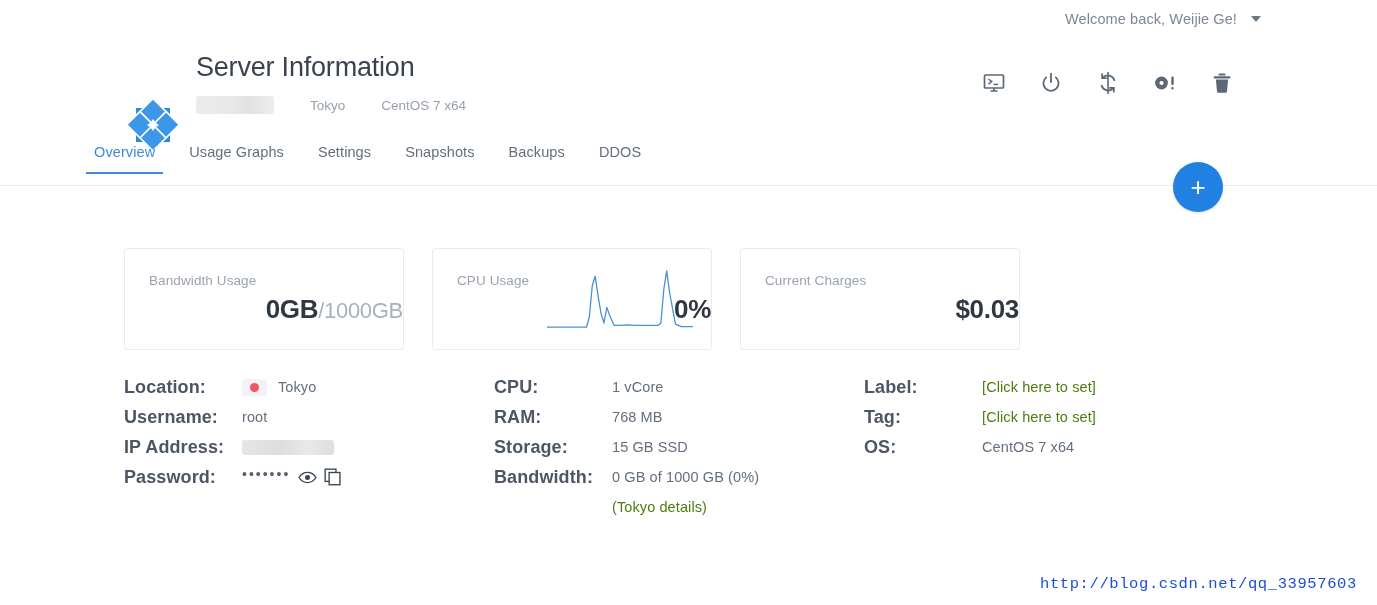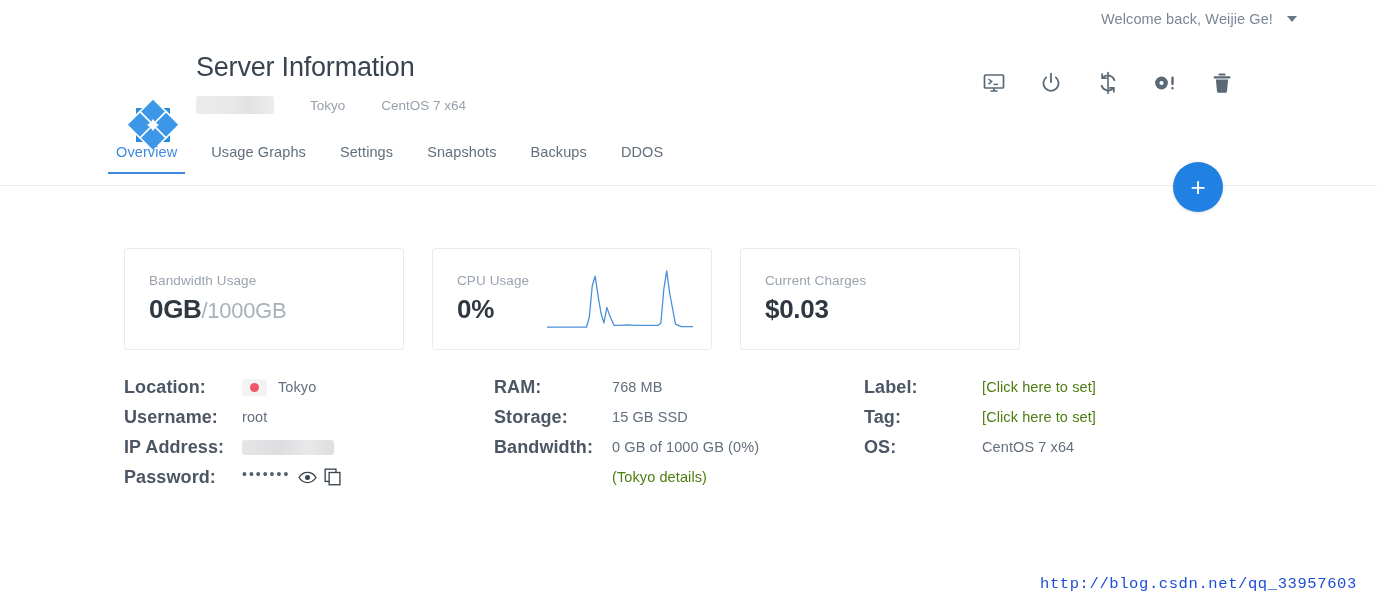--- a/index.html
+++ b/index.html
@@ -8,21 +8,21 @@
     background: #ffffff;
     font-family: "Liberation Sans", sans-serif;
     overflow: hidden;
   }
   body { position: relative; }
 
   
   .welcome-bar {
     position: absolute; top: 0; left: 0; width: 1377px; height: 38px;
     display: flex; align-items: center; justify-content: flex-end;
-    padding-right: 80px;
+    padding-right: 116px;
   }
   .welcome-text {
     font-size: 14.5px; color: #7c8795; letter-spacing: .1px;
   }
   .welcome-caret {
     margin-left: 14px; width: 0; height: 0;
     border-left: 5px solid transparent; border-right: 5px solid transparent;
     border-top: 6px solid #6b7683;
   }
 
@@ -57,21 +57,21 @@
   .action-icon {
     width: 26px; height: 26px; color: #5b6876;
     display: flex; align-items: center; justify-content: center;
     cursor: pointer;
   }
   .action-icon svg { display: block; }
 
   
   .tabs {
     position: absolute; top: 144px; left: 0; width: 1353px; height: 40px;
-    display: flex; align-items: flex-start; padding-left: 108px;
+    display: flex; align-items: flex-start; padding-left: 86px;
   }
   .tab {
     font-size: 14.5px; color: #636f7d; margin-right: 18px;
     padding: 0 8px 14px 8px; cursor: pointer; position: relative;
     letter-spacing: .1px;
   }
   .tab.active { color: #3f8ae0; }
   .tab.active::after {
     content: ""; position: absolute; left: 0; right: 0; bottom: 0;
     height: 2.5px; background: #3f8ae0;
@@ -95,21 +95,21 @@
   .cards { position: absolute; top: 248px; left: 124px; display: flex; }
   .card {
     width: 280px; height: 102px; background: #fff;
     border: 1px solid #e9ebee; border-radius: 3px;
     margin-right: 28px; padding: 24px 0 0 24px; position: relative;
     overflow: hidden;
   }
   .card-label { font-size: 13.5px; color: #9aa3ae; letter-spacing: .1px; }
   .card-value {
     margin-top: 5px; font-size: 26px; color: #2f3841; font-weight: 600;
-    letter-spacing: -.3px; line-height: 32px;
+    letter-spacing: -.3px; line-height: 32px; text-align: right;
   }
   .card-value .muted { color: #a9b1bb; font-weight: 400; font-size: 22px; }
   .sparkline { position: absolute; right: 14px; bottom: 16px; width: 154px; height: 68px; }
 
   
   .details { position: absolute; top: 372px; left: 124px; display: flex; }
   .detail-col { width: 370px; }
   .detail-row {
     display: flex; align-items: center; height: 30px; margin-bottom: 0;
   }
@@ -306,20 +306,24 @@
             <rect x="1.3" y="1.3" width="12" height="13.6"></rect>
             <rect x="5.7" y="5" width="12" height="13.6" fill="#ffffff"></rect>
           </svg>
         </span>
       </div>
     </div>
   </div>
 
   <div class="detail-col">
     <div class="detail-row">
+      <div class="detail-key">CPU:</div>
+      <div class="detail-val">1 vCore</div>
+    </div>
+    <div class="detail-row">
       <div class="detail-key">RAM:</div>
       <div class="detail-val">768 MB</div>
     </div>
     <div class="detail-row">
       <div class="detail-key">Storage:</div>
       <div class="detail-val">15 GB SSD</div>
     </div>
     <div class="detail-row">
       <div class="detail-key">Bandwidth:</div>
       <div class="detail-val">0 GB of 1000 GB (0%)</div>

